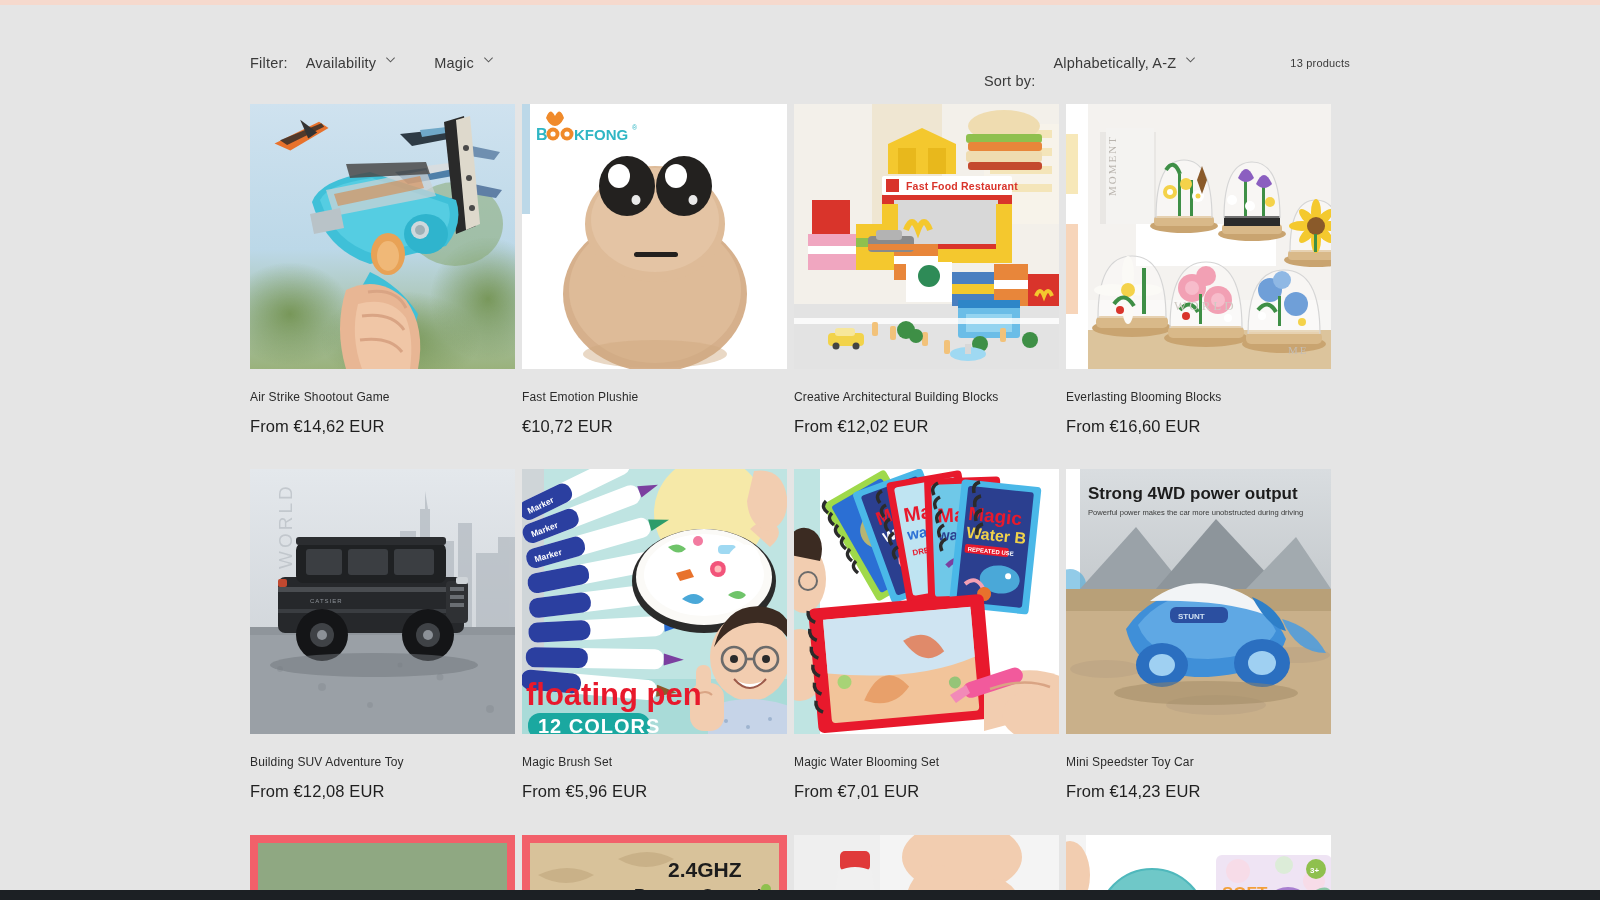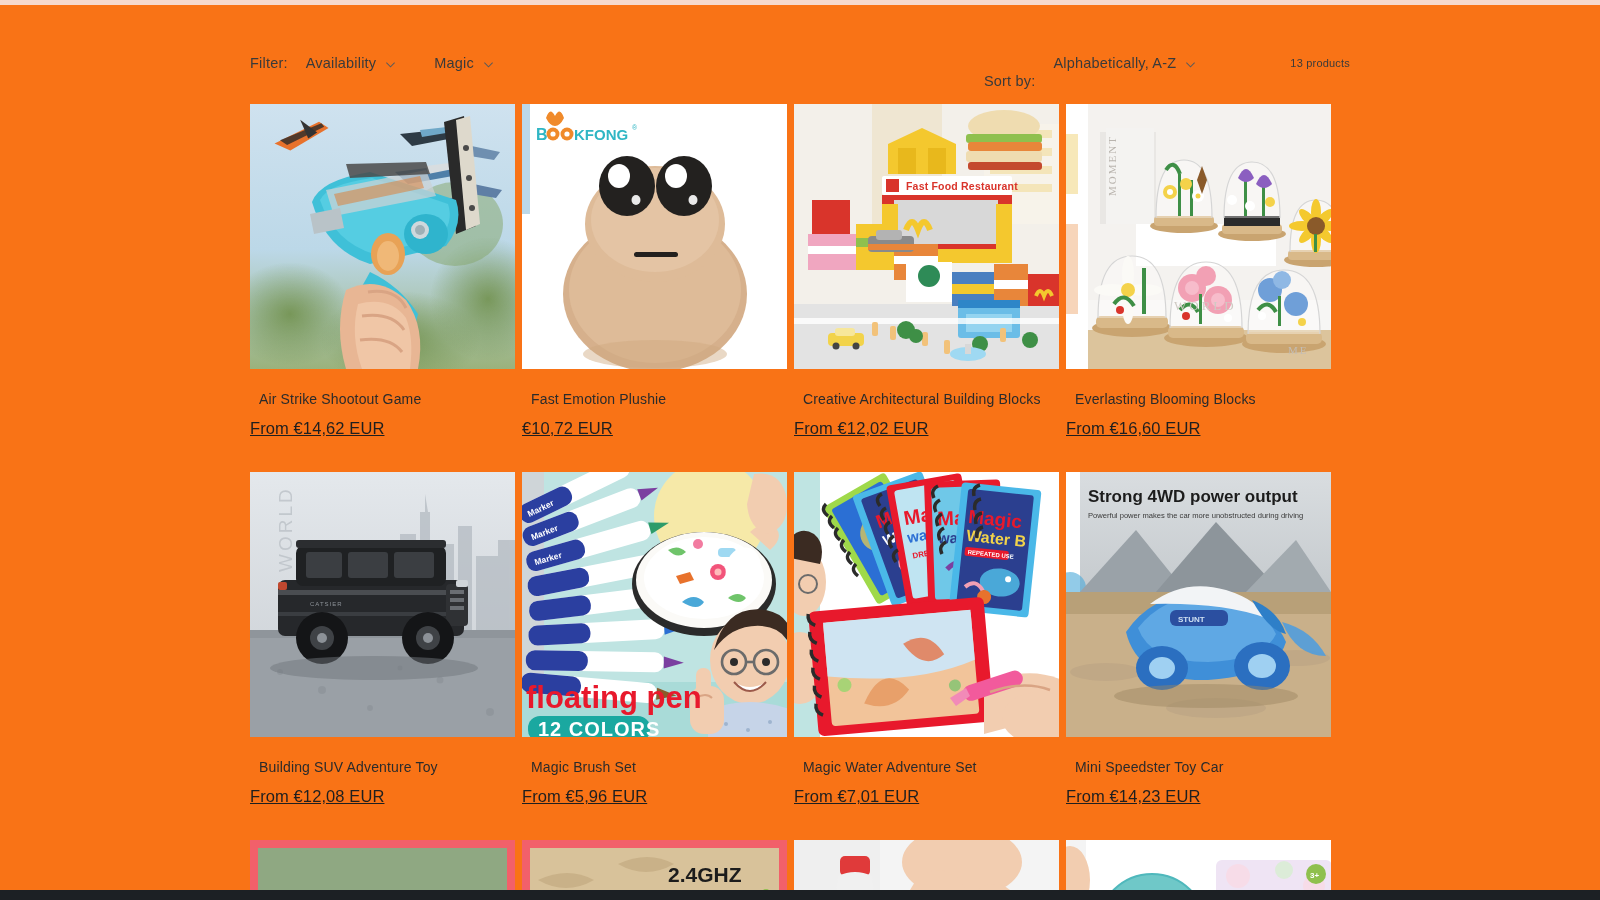--- a/index.html
+++ b/index.html
@@ -12,21 +12,21 @@
   body { position: relative; }
 
   
   .top-strip {
     position: absolute; top: 0; left: 0; width: 1600px; height: 5px;
     background: #f6d9cd;
   }
   
   .page {
     position: absolute; top: 5px; left: 0; width: 1600px; height: 885px;
-    background: #f97316;
+    background: #e5e5e5;
   }
   
   .bottom-bar {
     position: absolute; bottom: 0; left: 0; width: 1600px; height: 10px;
     background: #1c2024;
   }
 
   .content {
     position: absolute;
     left: 250px; top: 0; width: 1100px;
@@ -38,21 +38,21 @@
     height: 46px; margin-top: 35px;
   }
   .facet-left { display: flex; align-items: center; }
   .facet-right { display: flex; align-items: center; margin-left: auto; }
 
   .facet-label {
     font-size: 14.5px; color: #3a3a3a; letter-spacing: .2px;
     margin-right: 16px; white-space: nowrap;
   }
   .facet-btn {
-    display: inline-flex; align-items: flex-end; gap: 9px;
+    display: inline-flex; align-items: flex-start; gap: 9px;
     font-size: 14.5px; color: #3a3a3a; letter-spacing: .2px;
     background: none; border: 0; cursor: pointer;
     padding: 4px 2px; margin-right: 34px;
     font-family: "Liberation Sans", sans-serif;
     white-space: nowrap;
   }
   .facet-btn:last-child { margin-right: 0; }
   .chev { display: inline-block; width: 11px; height: 11px; position: relative; top: -1px; }
   .chev svg { display: block; }
 
@@ -76,28 +76,28 @@
   }
   .card { width: 265px; }
   .card-media {
     width: 265px; height: 265px;
     overflow: hidden; position: relative;
     background: #f2f2f2; cursor: pointer;
     display: block;
   }
   .card-title {
     display: block;
-    font-size: 14px; color: #2b2b2b; letter-spacing: .15px;
+    font-size: 12px; color: #2b2b2b; letter-spacing: .15px;
     margin-top: 21px; line-height: 1.3;
-    text-decoration: none; cursor: pointer; margin-left: 9px;
+    text-decoration: none; cursor: pointer;
   }
   .card-title.hovered { text-underline-offset: 3px; }
   .card-price {
     font-size: 16.5px; color: #1f1f1f; letter-spacing: .1px;
-    margin-top: 11px; margin-bottom: 33px; line-height: 1.2; text-decoration: underline;
+    margin-top: 11px; margin-bottom: 33px; line-height: 1.2;
   }
 
   
   .row3 .card-media { height: 265px; }
 
   
   .art { position: absolute; inset: 0; }
   .art svg { display: block; width: 100%; height: 100%; }
 </style>
 </head>
@@ -781,21 +781,21 @@
               <g transform="translate(176,186)">
                 <path d="M14 28 q40 -22 78 -6 l12 30 -90 24 Z" fill="#f2cdb0"></path>
                 <rect x="-8" y="20" width="62" height="16" rx="8" fill="#f25a9c" transform="rotate(-18 22 28)"></rect>
                 <path d="M-20 40 l16 -10 4 8 -14 10 Z" fill="#f28ab8"></path>
                 <path d="M20 34 q34 -12 60 -2" fill="none" stroke="#d9a484" stroke-width="2.5"></path>
                 <ellipse cx="70" cy="60" rx="38" ry="26" fill="#f2cdb0"></ellipse>
               </g>
             </svg>
           </div>
         </a>
-        <a class="card-title">Magic Water Adventure Set</a>
+        <a class="card-title">Magic Water Blooming Set</a>
         <div class="card-price">From €7,01 EUR</div>
       </div>
 
       <div class="card">
         <a class="card-media">
           <div class="art">
             <svg viewBox="0 0 265 265" preserveAspectRatio="xMidYMid slice">
               <defs>
                 <linearGradient id="mtn" x1="0" y1="0" x2="0" y2="1">
                   <stop offset="0" stop-color="#d9dde0"></stop>

